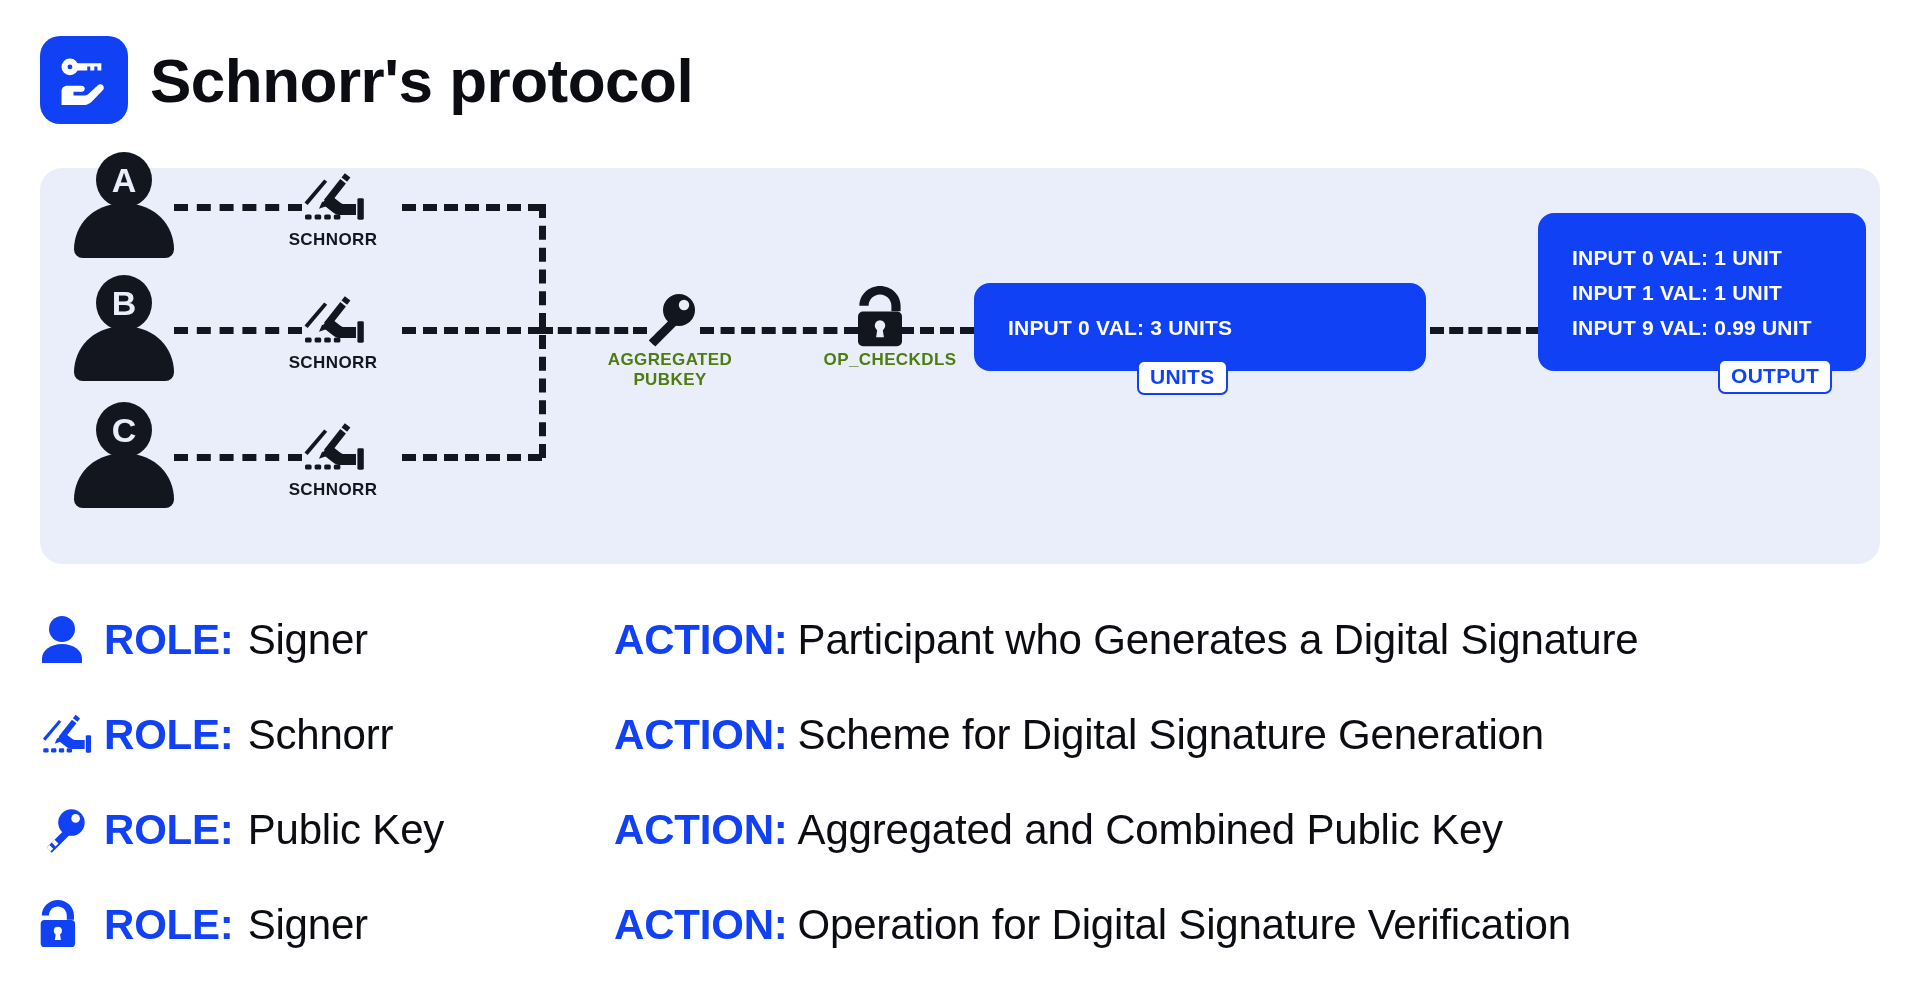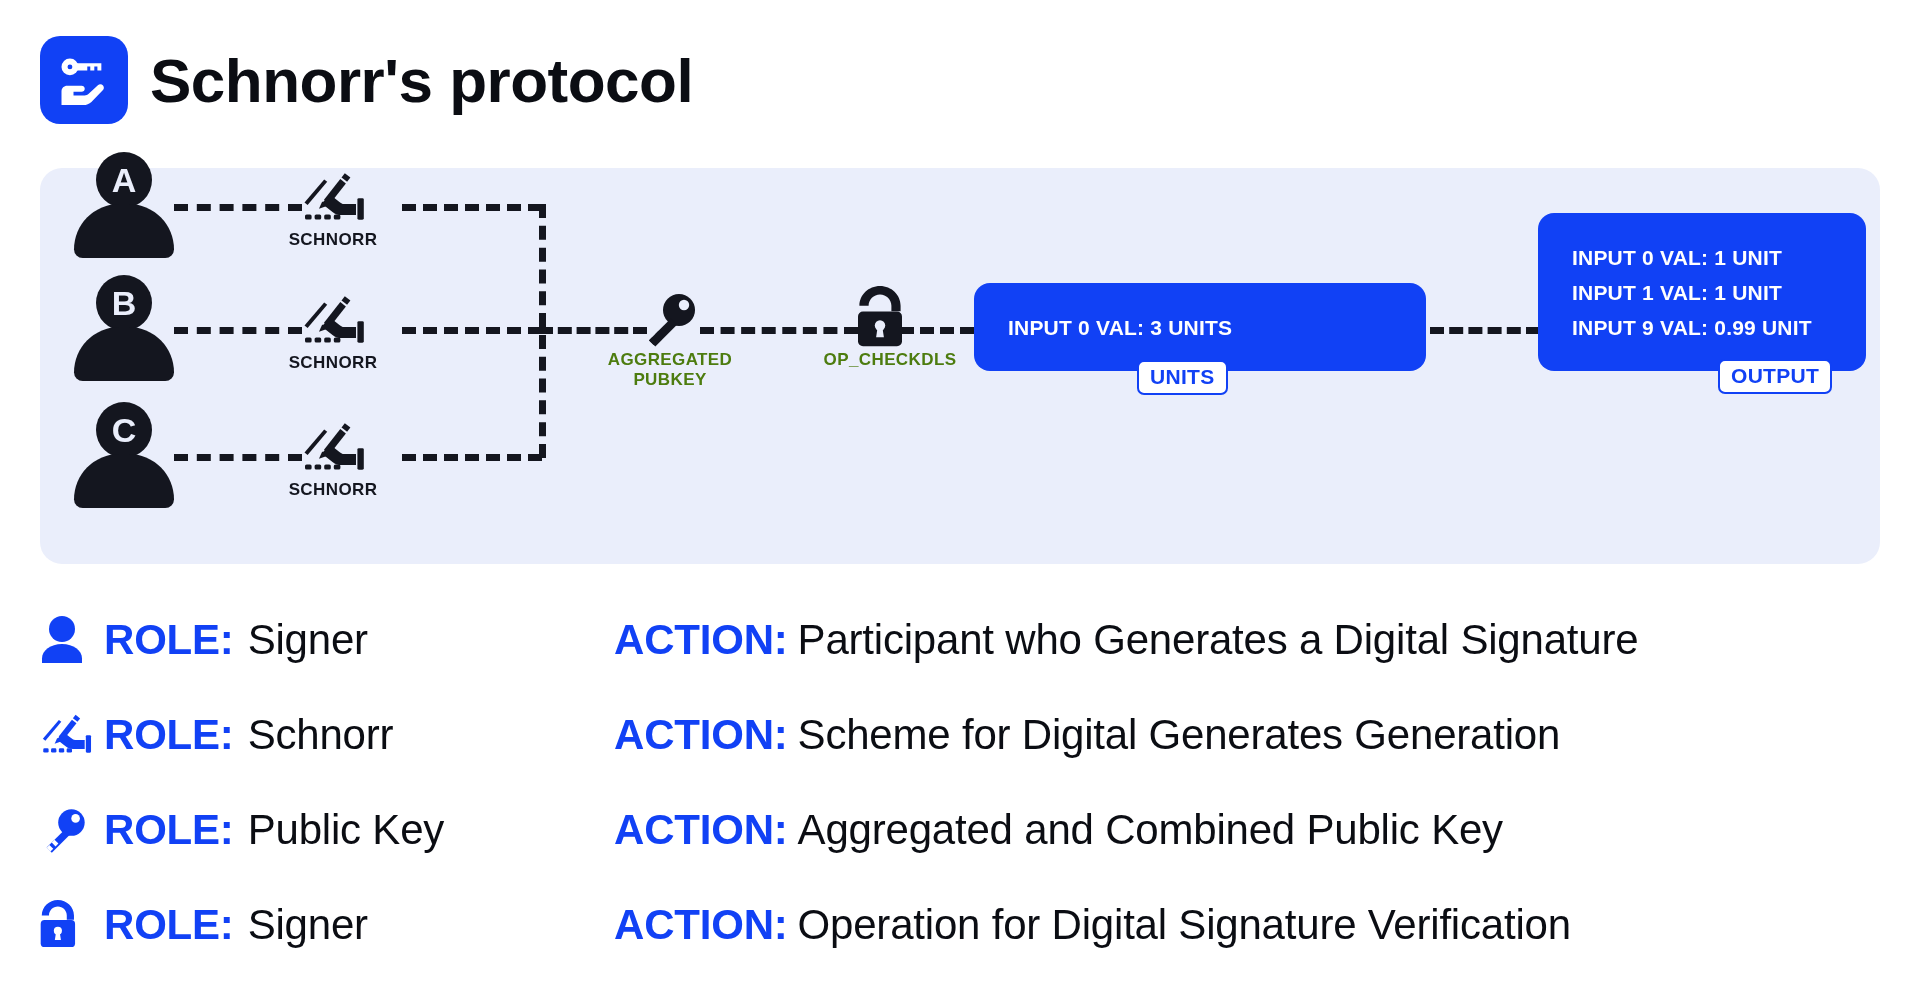--- a/index.html
+++ b/index.html
@@ -407,21 +407,21 @@
             <rect x="32.8" y="42.4" width="6.6" height="5.2" rx="1.6"></rect>
           </g>
         </svg>
       </div>
       <div class="legend-role">
         <span class="lbl-key">ROLE:</span>
         <span class="lbl-val">Schnorr</span>
       </div>
       <div class="legend-action">
         <span class="lbl-key">ACTION:</span>
-        <span class="lbl-val">Scheme for Digital Generates Generation</span>
+        <span class="lbl-val">Scheme for Digital Signature Generation</span>
       </div>
     </div>
 
     <div class="legend-row">
       <div class="legend-icon">
         <svg width="48" height="48" viewBox="0 0 58 58" aria-hidden="true">
           <g fill="#1141F5">
             <circle cx="38" cy="20" r="16"></circle>
             <circle cx="43" cy="15" r="5.2" fill="#ffffff"></circle>
             <path d="M29.8 28.6l6.2 6.2L14.3 56.4 8 50.2z"></path>

